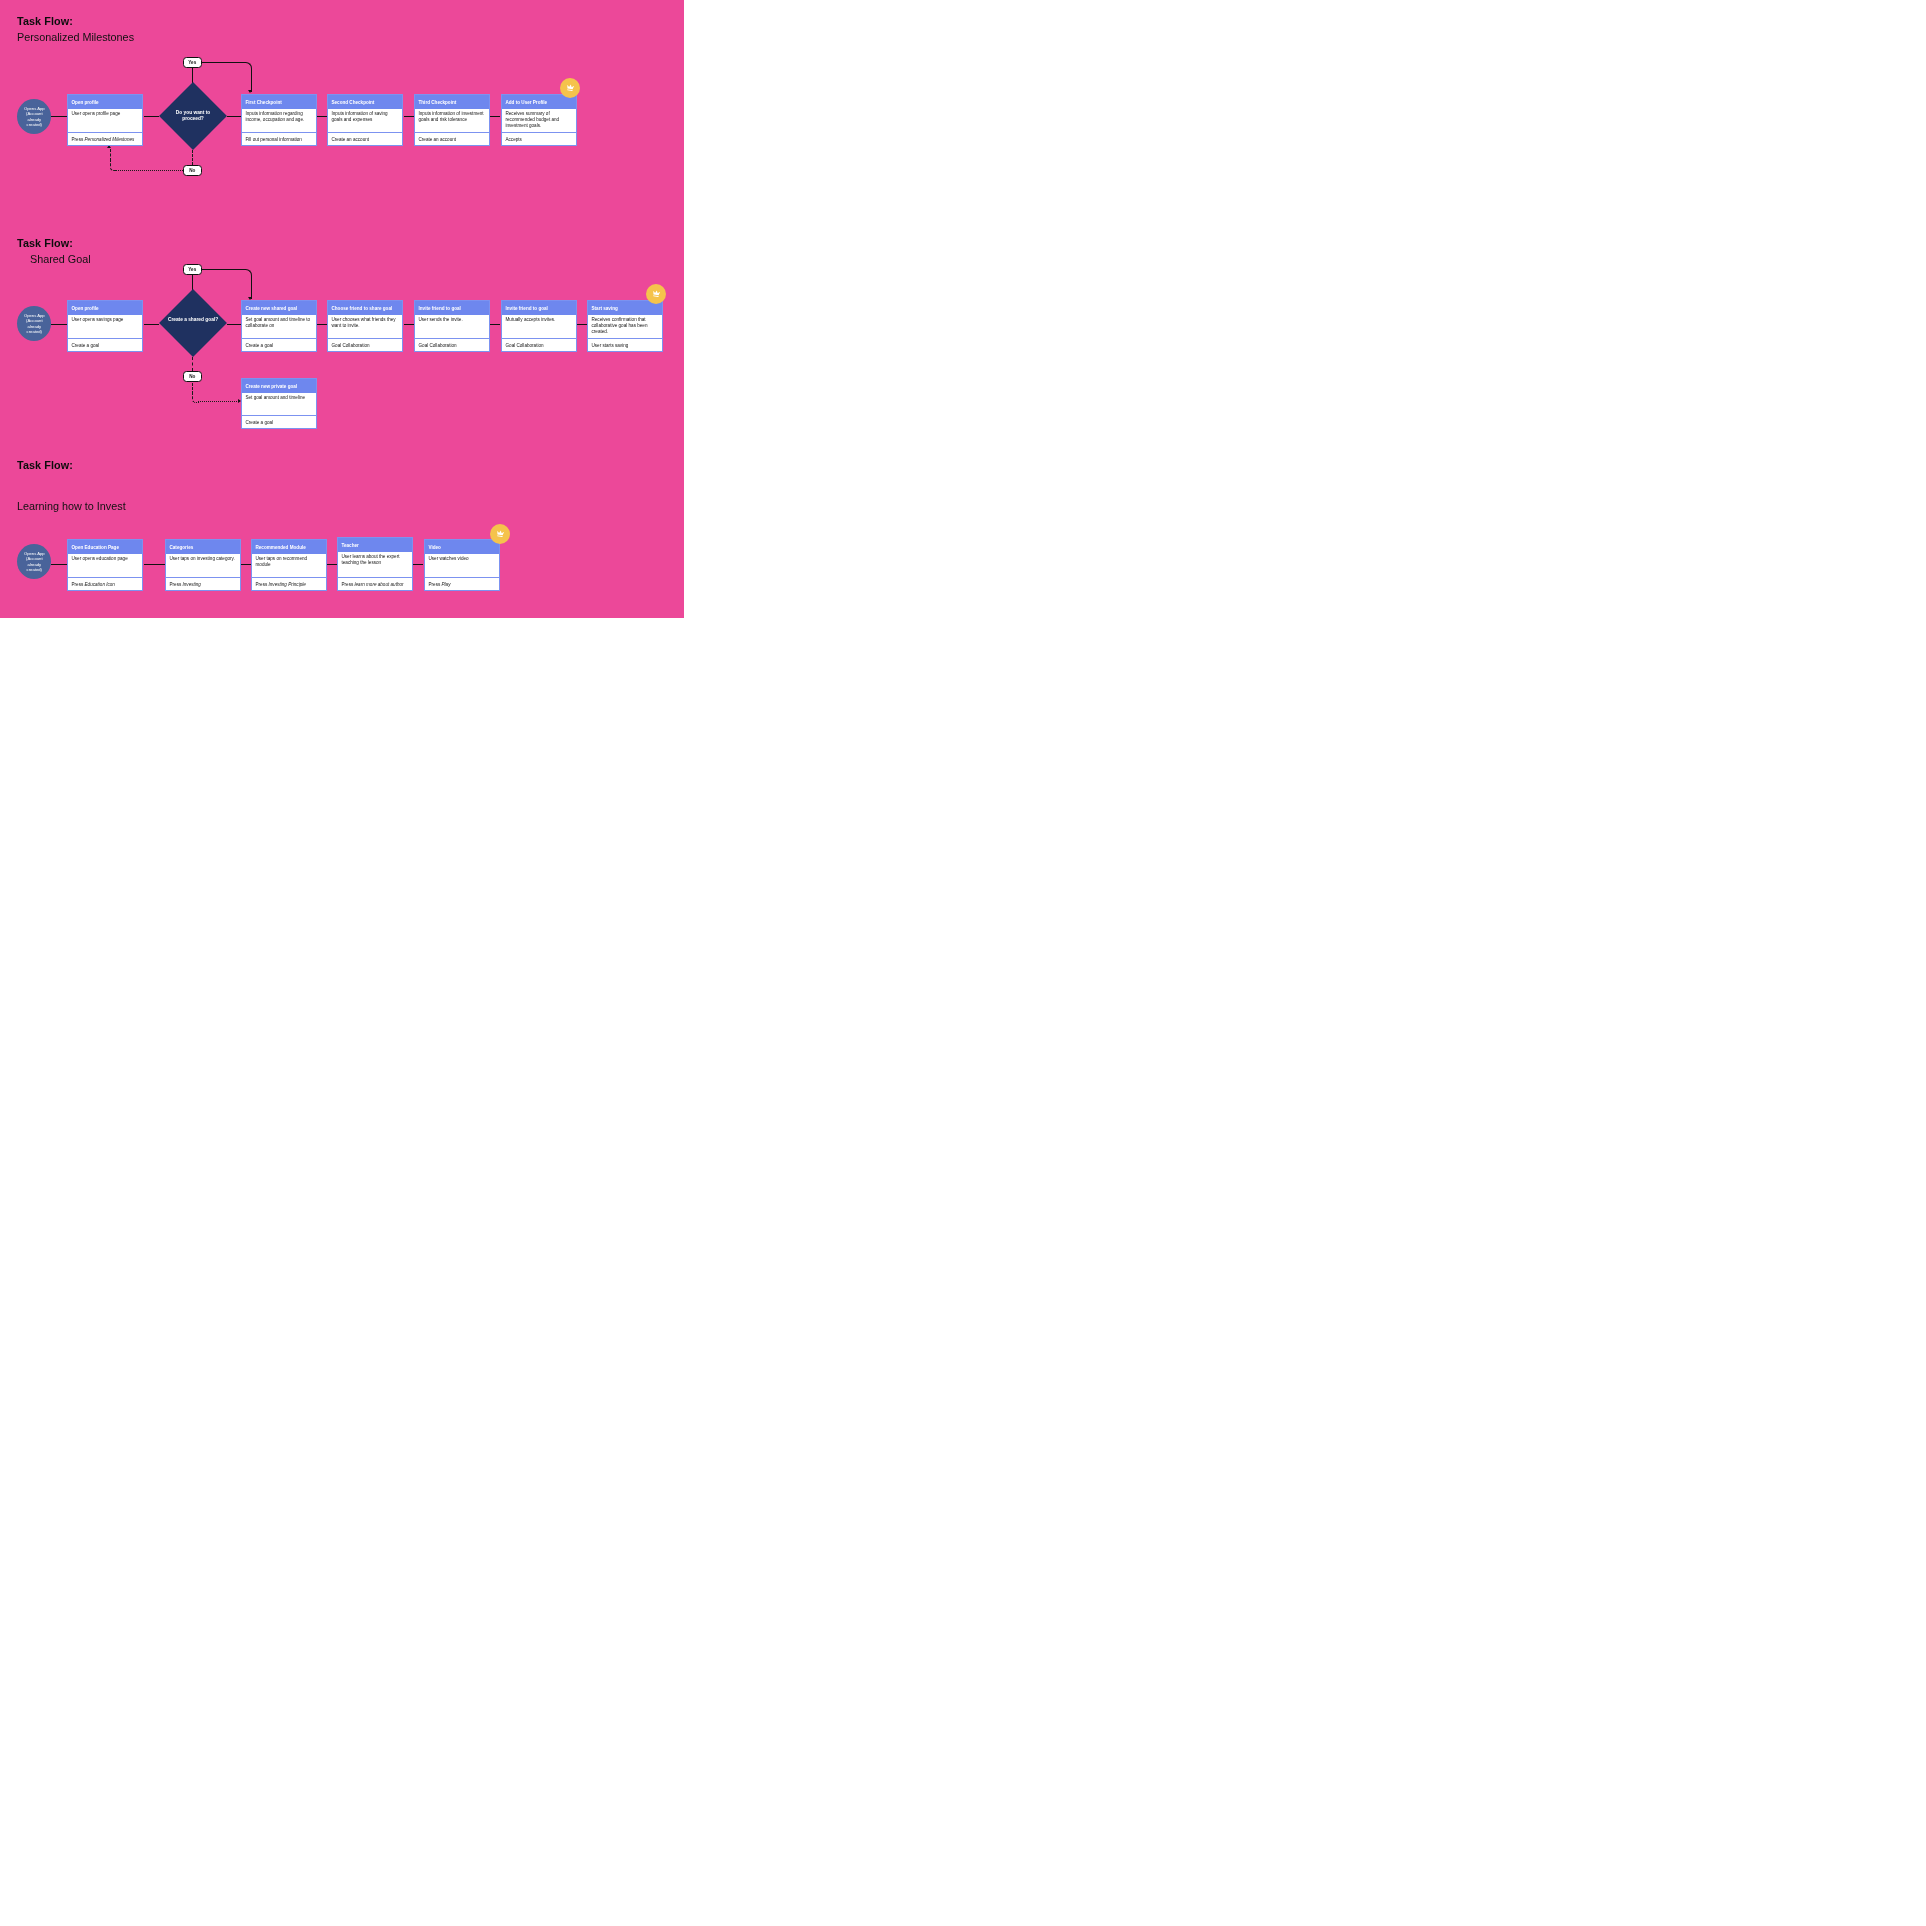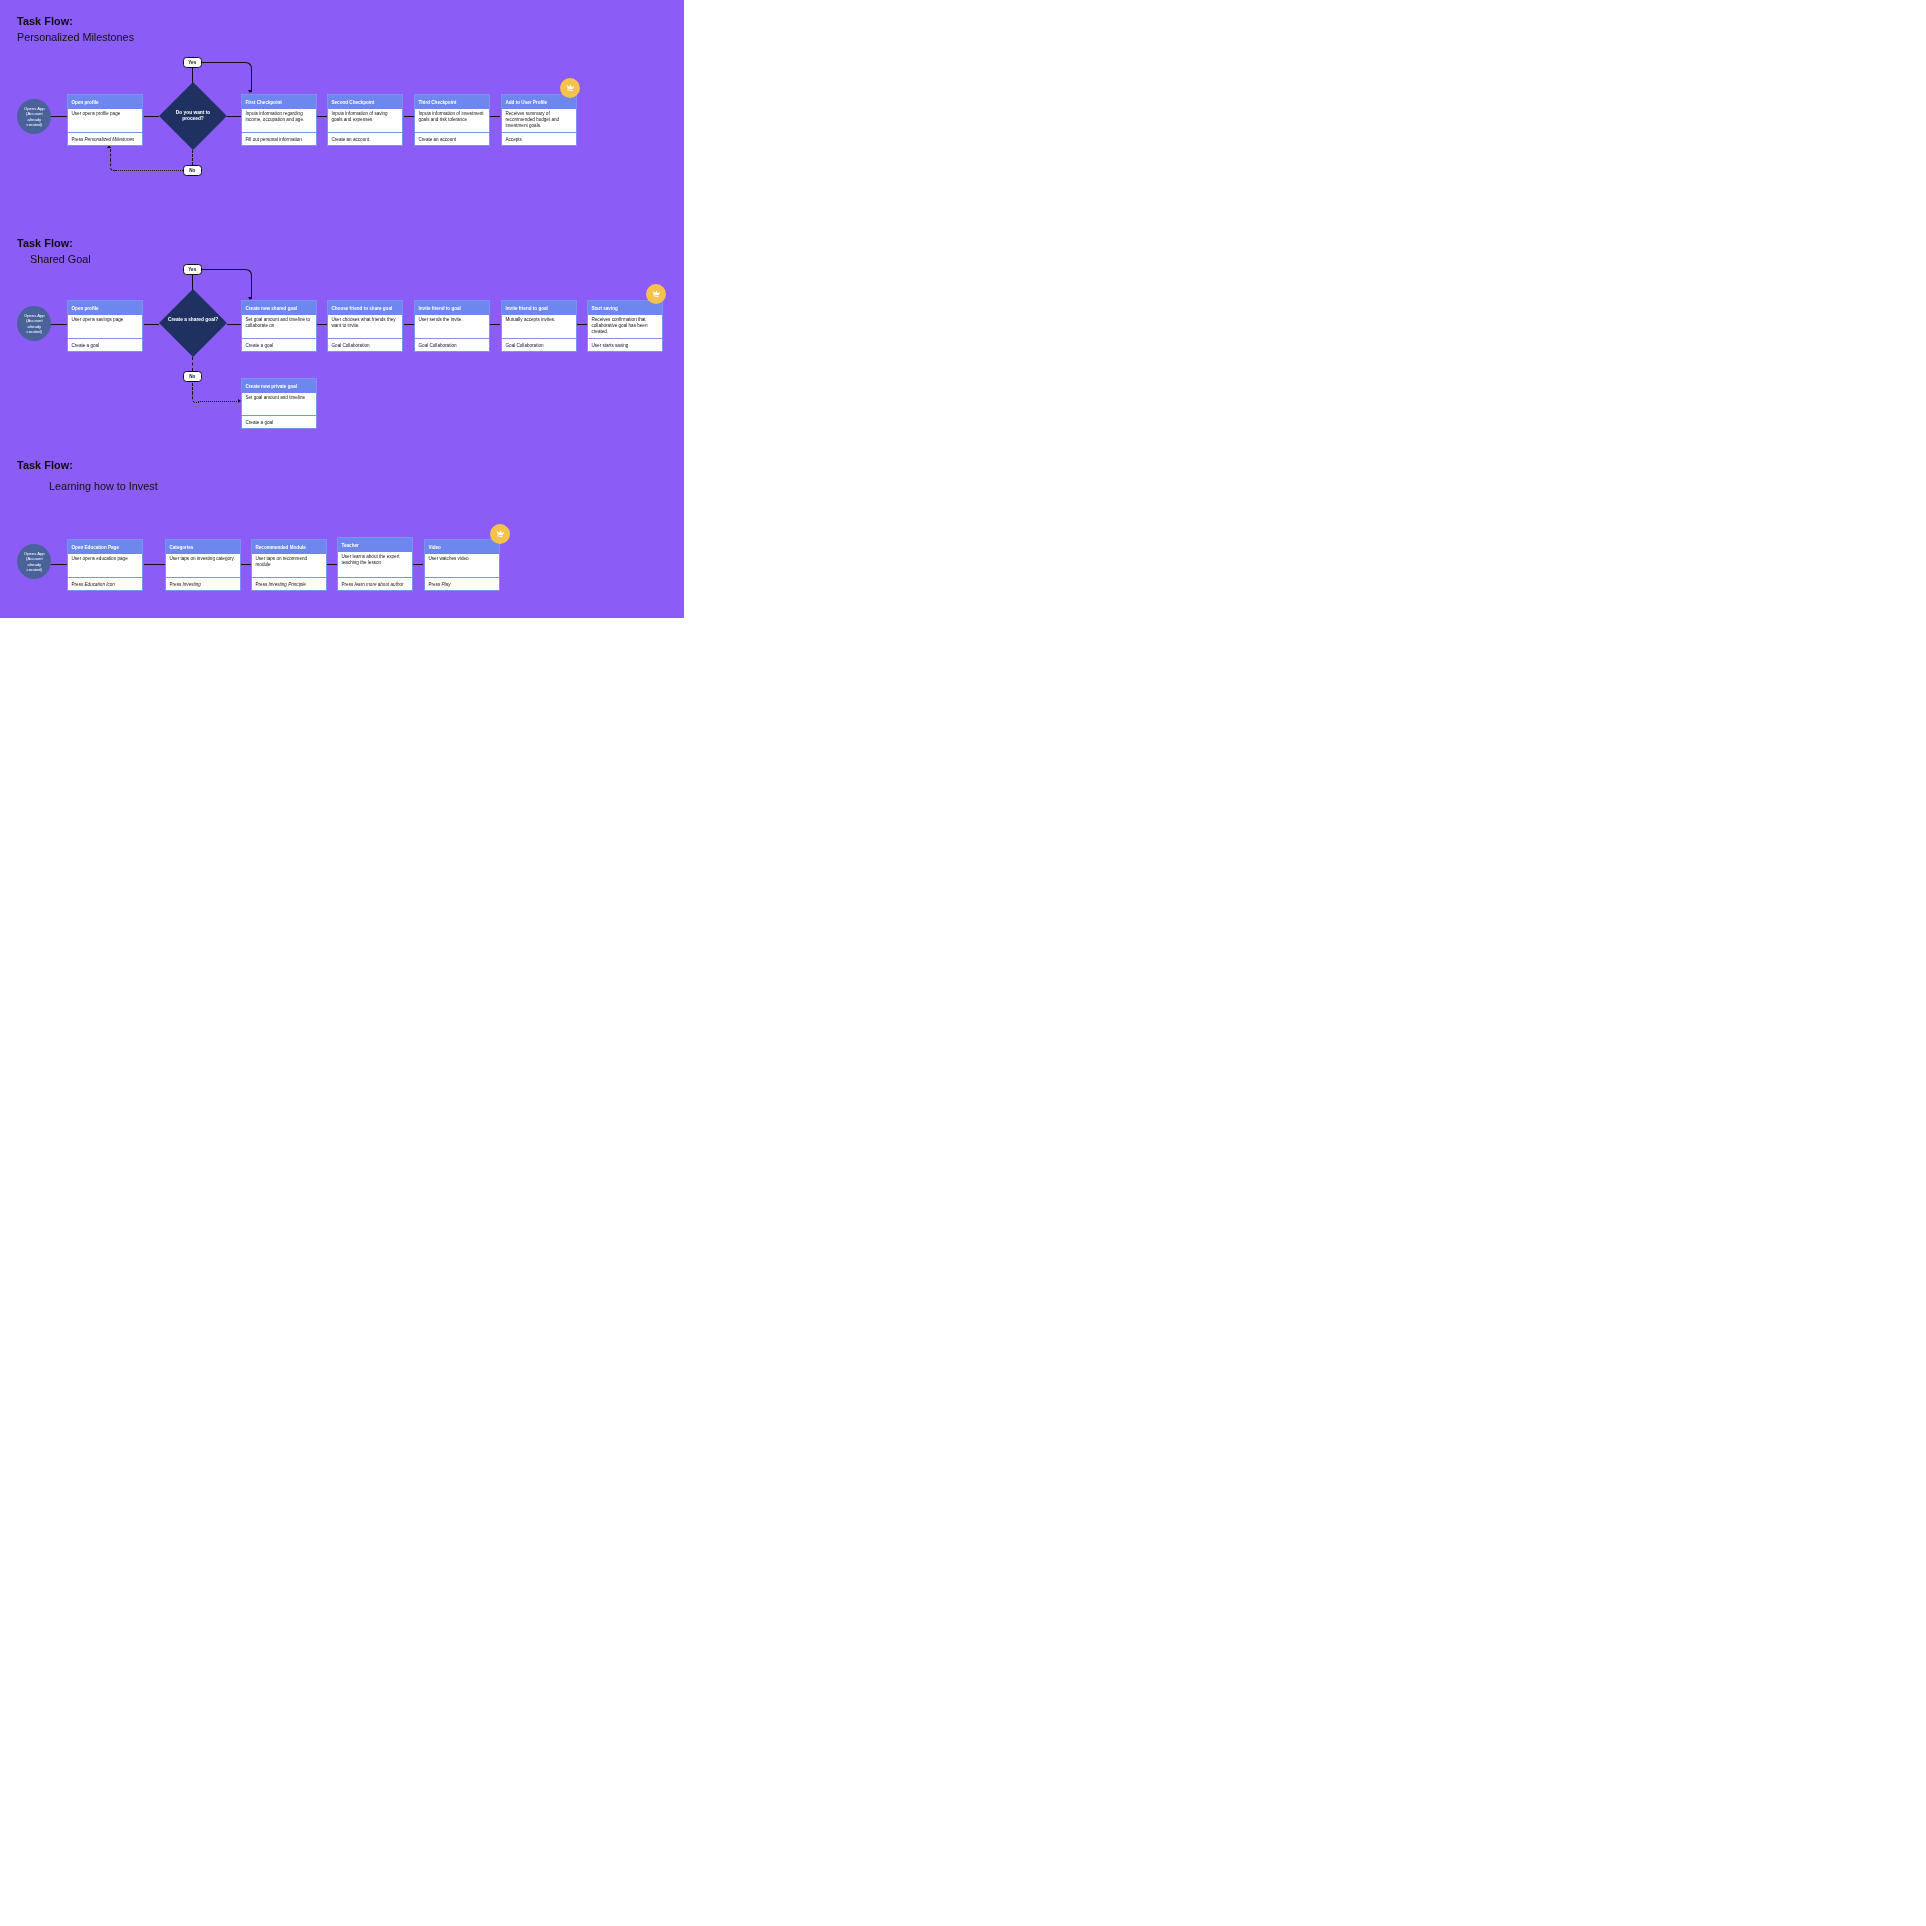--- a/index.html
+++ b/index.html
@@ -1,17 +1,17 @@
 <!DOCTYPE html>
 <html style="font-size:6.2px"><head>
 <meta charset="utf-8">
 <style>
   html,body{margin:0;padding:0;background:#ffffff;}
   body{font-family:"Liberation Sans", sans-serif;color:#141414;}
-  .canvas{position:relative;width:684px;height:618px;background:#8b5cf6;overflow:hidden;}
+  .canvas{position:relative;width:684px;height:618px;background:#ec4899;overflow:hidden;}
 
   .title{position:absolute;font-size:10.8px;font-weight:800;color:#0c0c0c;letter-spacing:0.1px;}
   .subtitle{position:absolute;font-size:10.8px;font-weight:400;color:#111;}
 
   .start{position:absolute;width:34px;height:35px;border-radius:50%;background:#49639A;color:#fff;
          display:flex;align-items:center;justify-content:center;text-align:center;
          font-size:4.2px;line-height:5.2px;padding:0 2.7px;box-sizing:border-box;}
 
   .card{position:absolute;width:76px;height:52px;background:#fff;border:0.8px solid #7C92F0;
         box-sizing:border-box;display:flex;flex-direction:column;}
@@ -208,21 +208,21 @@
 
   <div class="card" style="left:241px;top:378px;height:51px;">
     <div class="card-h">
         <span>Create new private goal</span>
       </div>
     <div class="card-b"><span>Set goal amount and timeline</span></div>
     <div class="card-f"><span>Create a goal</span><i></i></div>
   </div>
 
   <div class="title" style="left:17px;top:459px;">Task Flow:</div>
-  <div class="subtitle" style="left:17px;top:480px;margin-left:32px;">Learning how to Invest</div>
+  <div class="subtitle" style="left:17px;top:500px;">Learning how to Invest</div>
 
   <div class="start" style="left:17.3px;top:544px;">
     <span>Opens App (Account already created)</span>
   </div>
 
   <div class="hline" style="left:51px;top:564px;width:16px;"></div>
   <div class="hline" style="left:144px;top:564px;width:21px;"></div>
   <div class="hline" style="left:241px;top:564px;width:9.6px;"></div>
   <div class="hline" style="left:327px;top:564px;width:10px;"></div>
   <div class="hline" style="left:413px;top:564px;width:10.4px;"></div>

